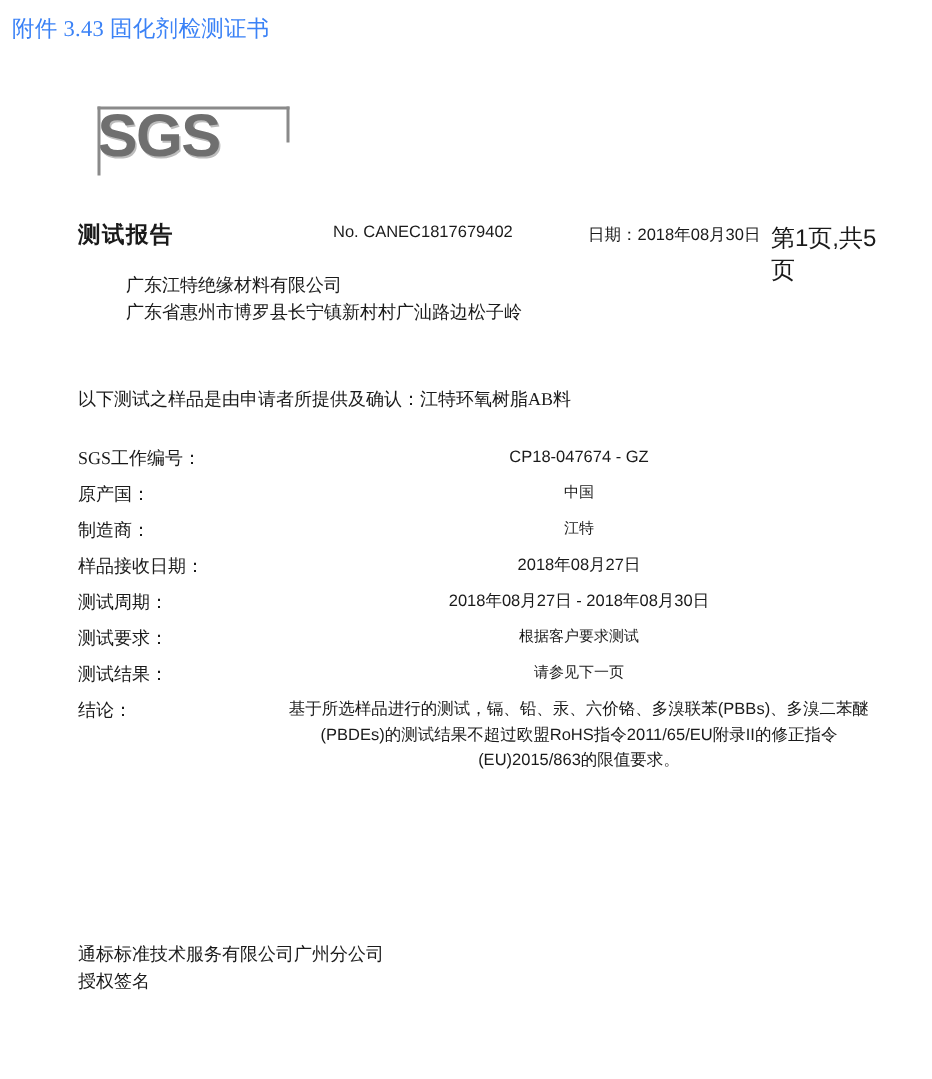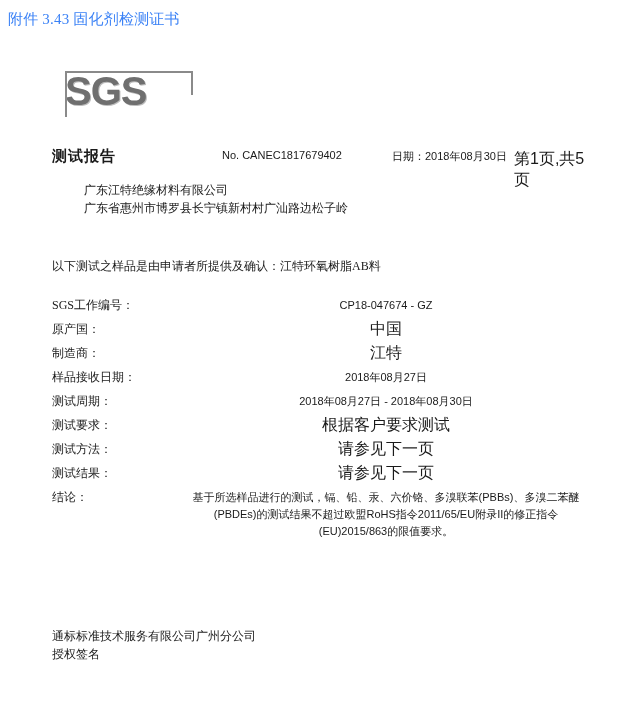--- a/index.html
+++ b/index.html
@@ -149,21 +149,21 @@
     white-space: nowrap;
   }
   .fields td.v {
     font-family: "Liberation Sans", sans-serif;
     font-size: 11px;
     line-height: 16px;
     text-align: center;
   }
   .fields td.v.cn {
     font-family: "Liberation Serif", serif;
-    font-size: 16px;
+    font-size: 10px;
   }
   .conclusion-val {
     line-height: 17px;
     display: block;
     max-width: 392px;
   }
   
   .footer {
     position: absolute;
     left: 5px;
@@ -221,24 +221,20 @@
       </tr>
       <tr>
         <td class="k">测试周期：</td>
         <td class="v">2018年08月27日 - 2018年08月30日</td>
       </tr>
       <tr>
         <td class="k">测试要求：</td>
         <td class="v cn">根据客户要求测试</td>
       </tr>
       <tr>
-        <td class="k">测试方法：</td>
-        <td class="v cn">请参见下一页</td>
-      </tr>
-      <tr>
         <td class="k">测试结果：</td>
         <td class="v cn">请参见下一页</td>
       </tr>
       <tr>
         <td class="k">结论：</td>
         <td class="v">
           <span class="conclusion-val">基于所选样品进行的测试，镉、铅、汞、六价铬、多溴联苯(PBBs)、多溴二苯醚(PBDEs)的测试结果不超过欧盟RoHS指令2011/65/EU附录II的修正指令(EU)2015/863的限值要求。</span>
         </td>
       </tr>
     </tbody>

